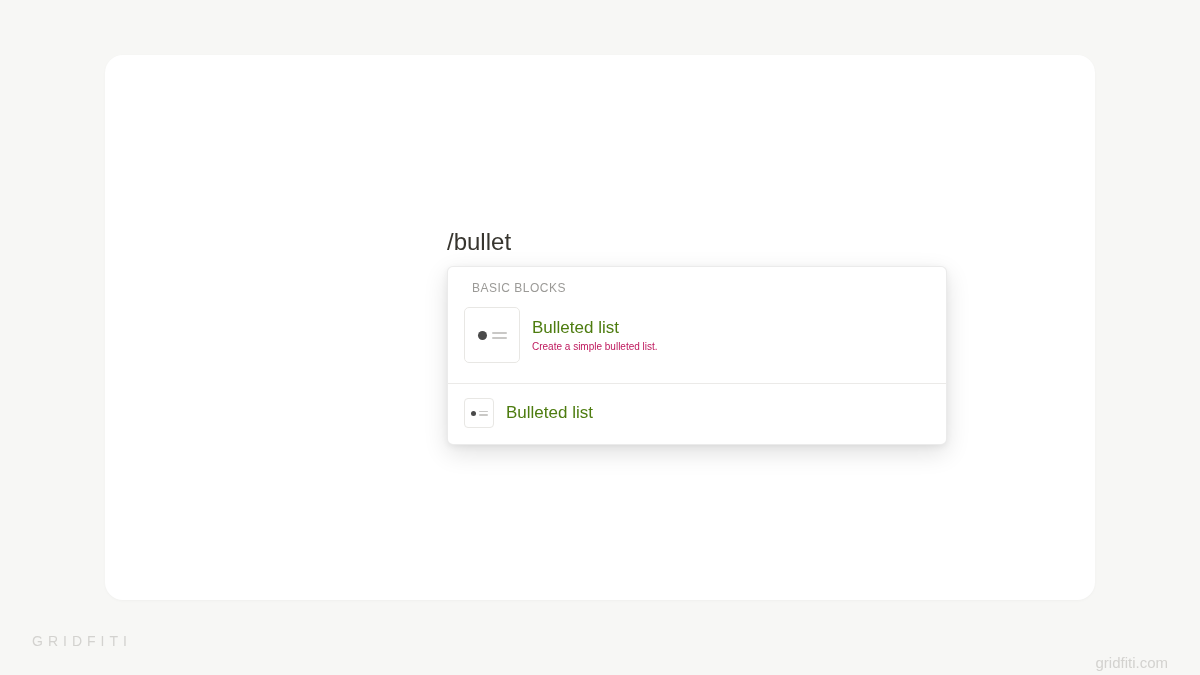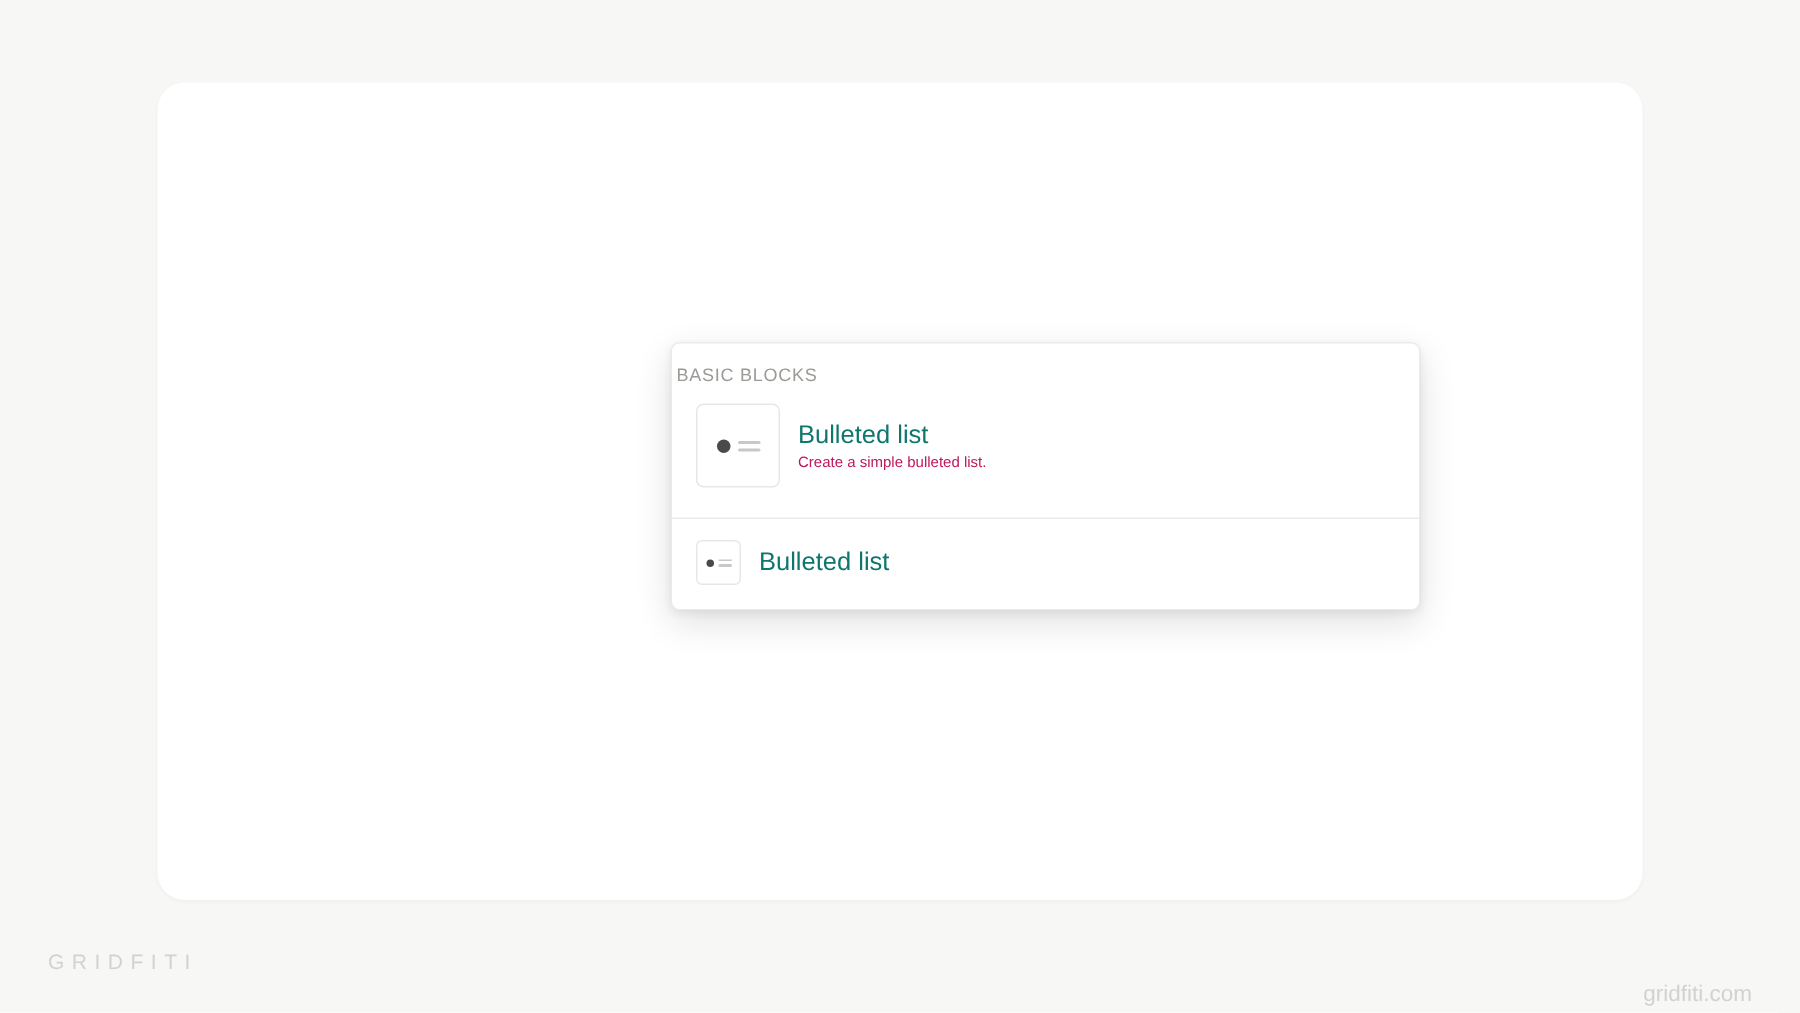--- a/index.html
+++ b/index.html
@@ -45,21 +45,21 @@
       overflow: hidden;
     }
     .menu-section {
       padding: 10px 0 6px 0;
     }
     .section-header {
       font-size: 12px;
       font-weight: 500;
       color: #9b9a97;
       letter-spacing: 0.5px;
-      padding: 4px 16px 8px 3px;
+      padding: 4px 16px 8px 24px;
       text-transform: uppercase;
     }
     .menu-item {
       display: flex;
       align-items: center;
       padding: 4px 16px 10px 16px;
       cursor: pointer;
     }
     .menu-item-large {
       padding: 4px 16px 14px 16px;
@@ -131,21 +131,21 @@
       height: 1.5px;
       background: #c9c8c6;
       border-radius: 1px;
     }
     .item-text {
       display: flex;
       flex-direction: column;
     }
     .item-title {
       font-size: 17px;
-      color: #0f766e;
+      color: #4d7c0f;
       font-weight: 400;
       line-height: 1.3;
     }
     .item-description {
       font-size: 10px;
       color: #be185d;
       font-weight: 400;
       line-height: 1.3;
       margin-top: 1px;
     }
@@ -170,20 +170,21 @@
       font-size: 15px;
       color: #d3d2cf;
       font-weight: 400;
     }
   </style>
 </head>
 <body>
 
 <div class="card">
   <div class="editor-area">
+    <div class="slash-command">/bullet</div>
 
     <div class="slash-menu">
 
       <div class="menu-section">
         <div class="section-header">BASIC BLOCKS</div>
         <div class="menu-item menu-item-large">
           <div class="icon-box-large">
             <div class="bullet-icon-large">
               <div class="bullet-dot-large"></div>
               <div class="bullet-lines-large">

